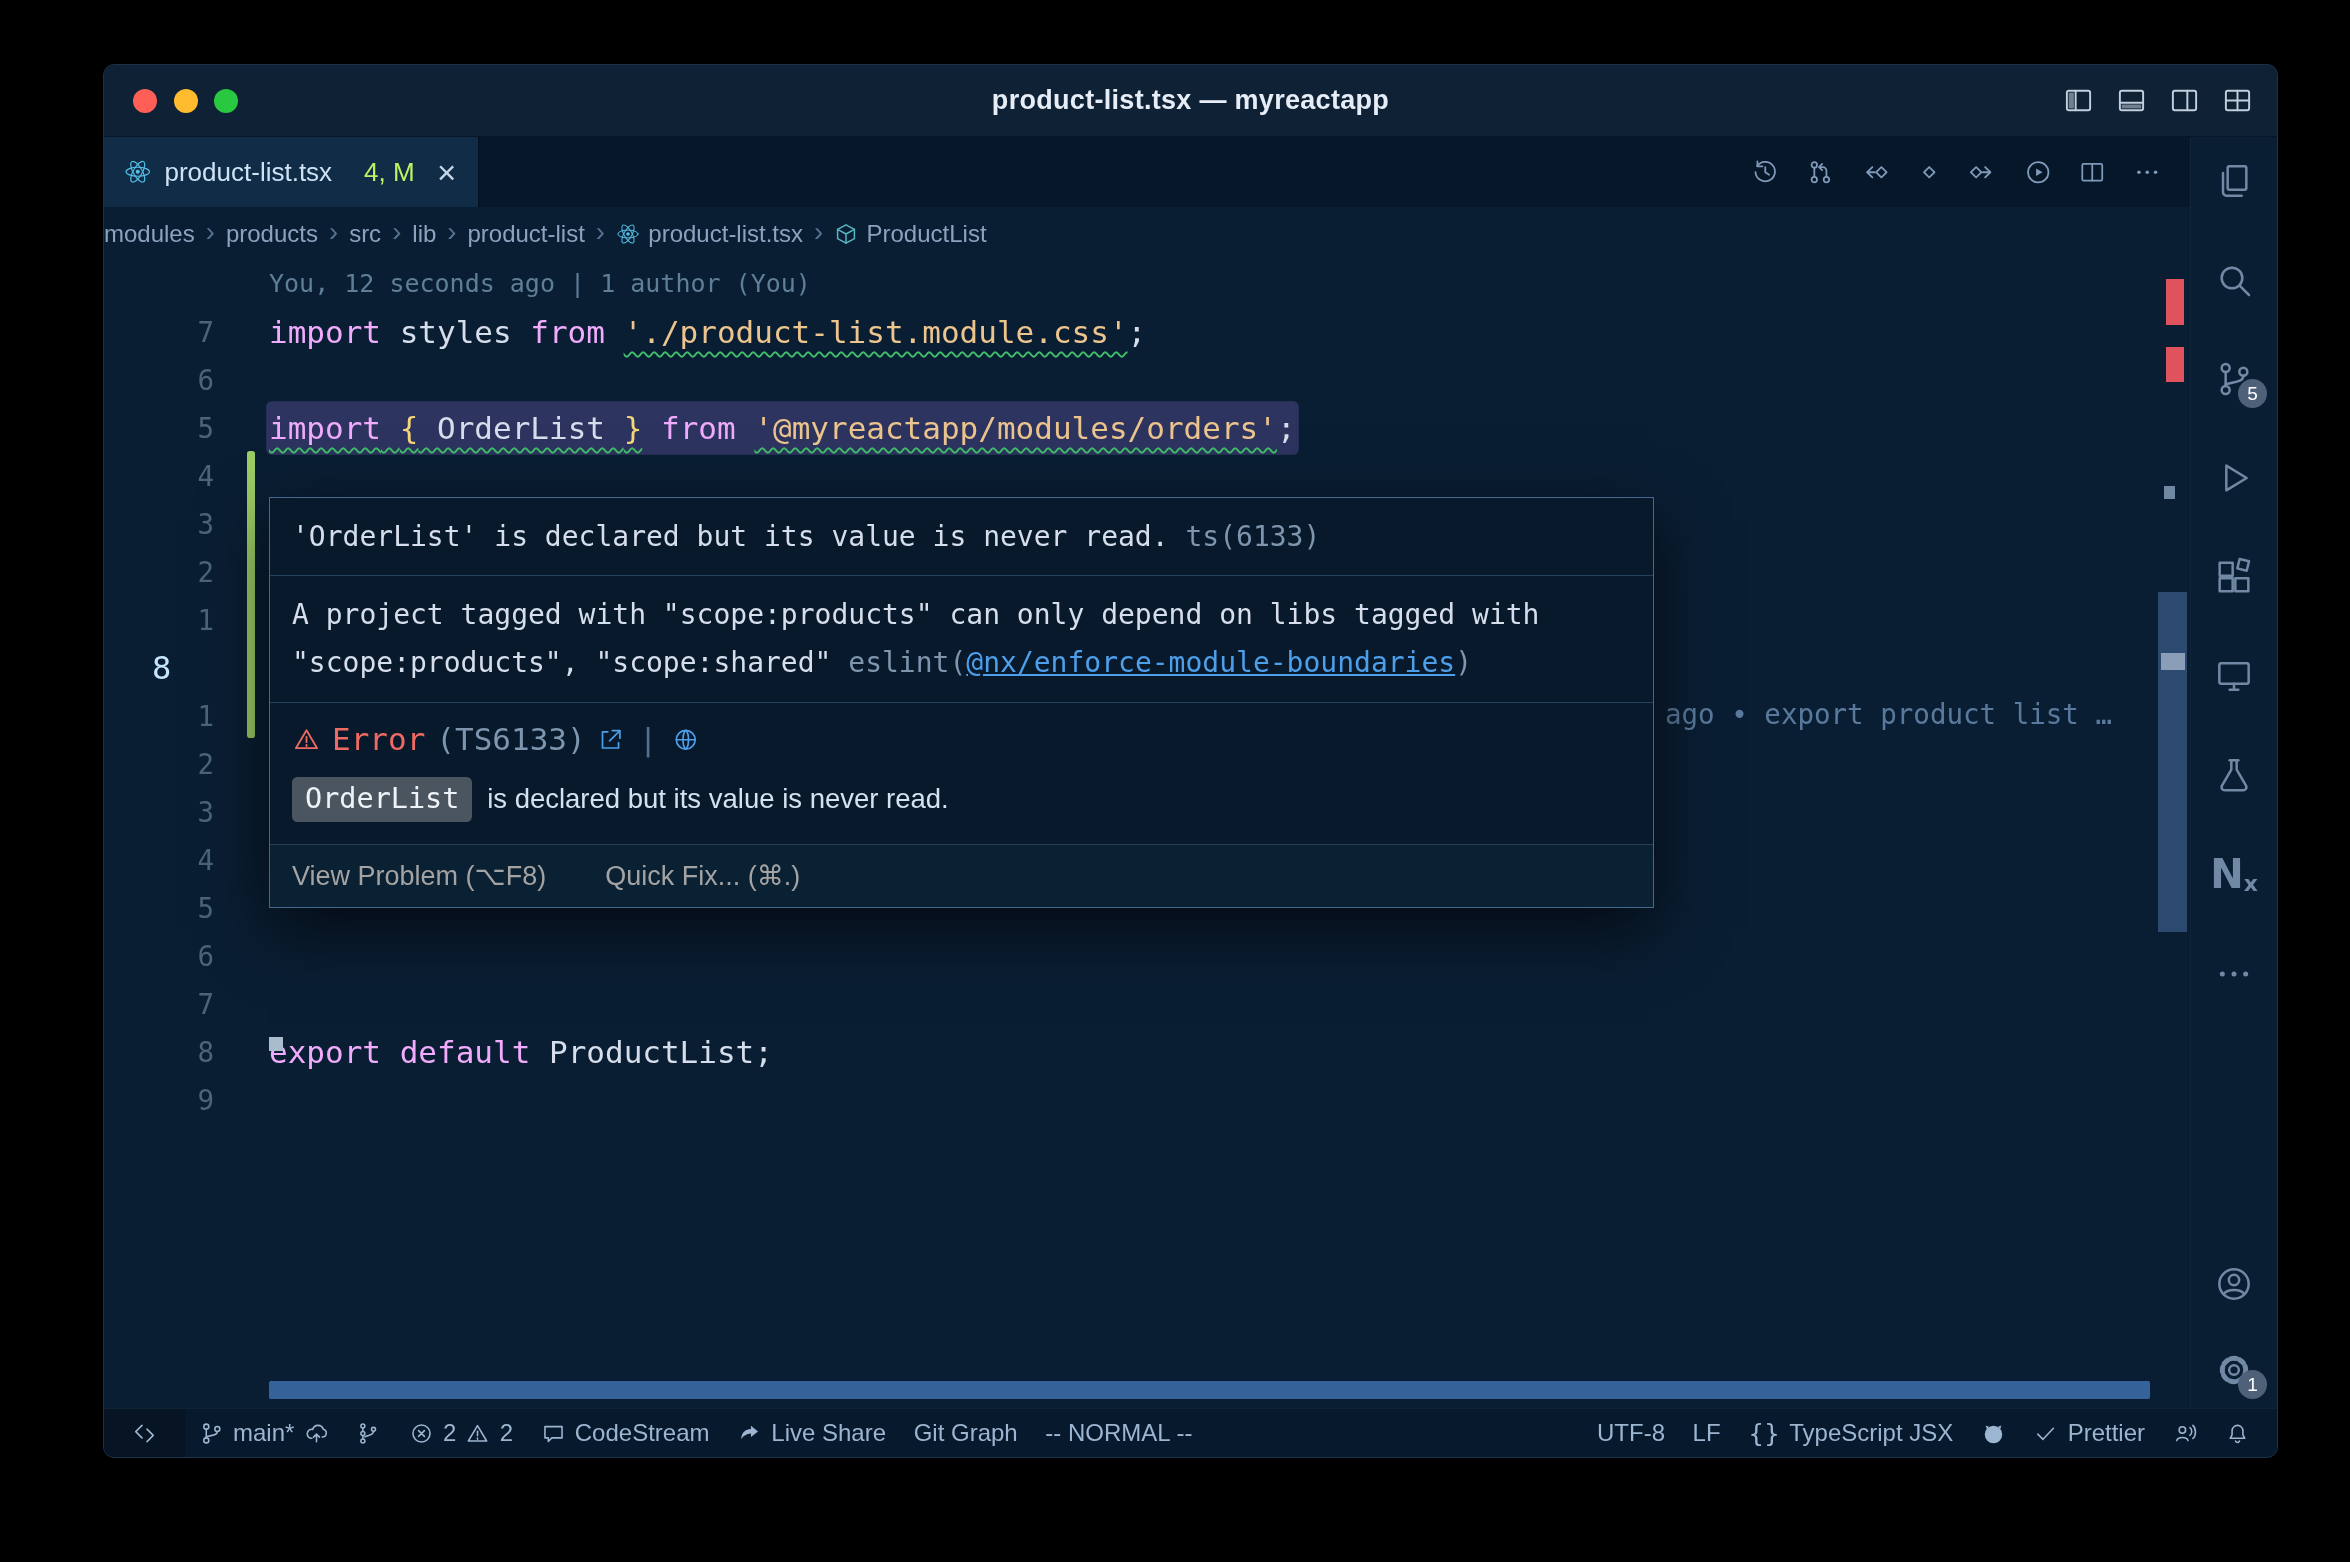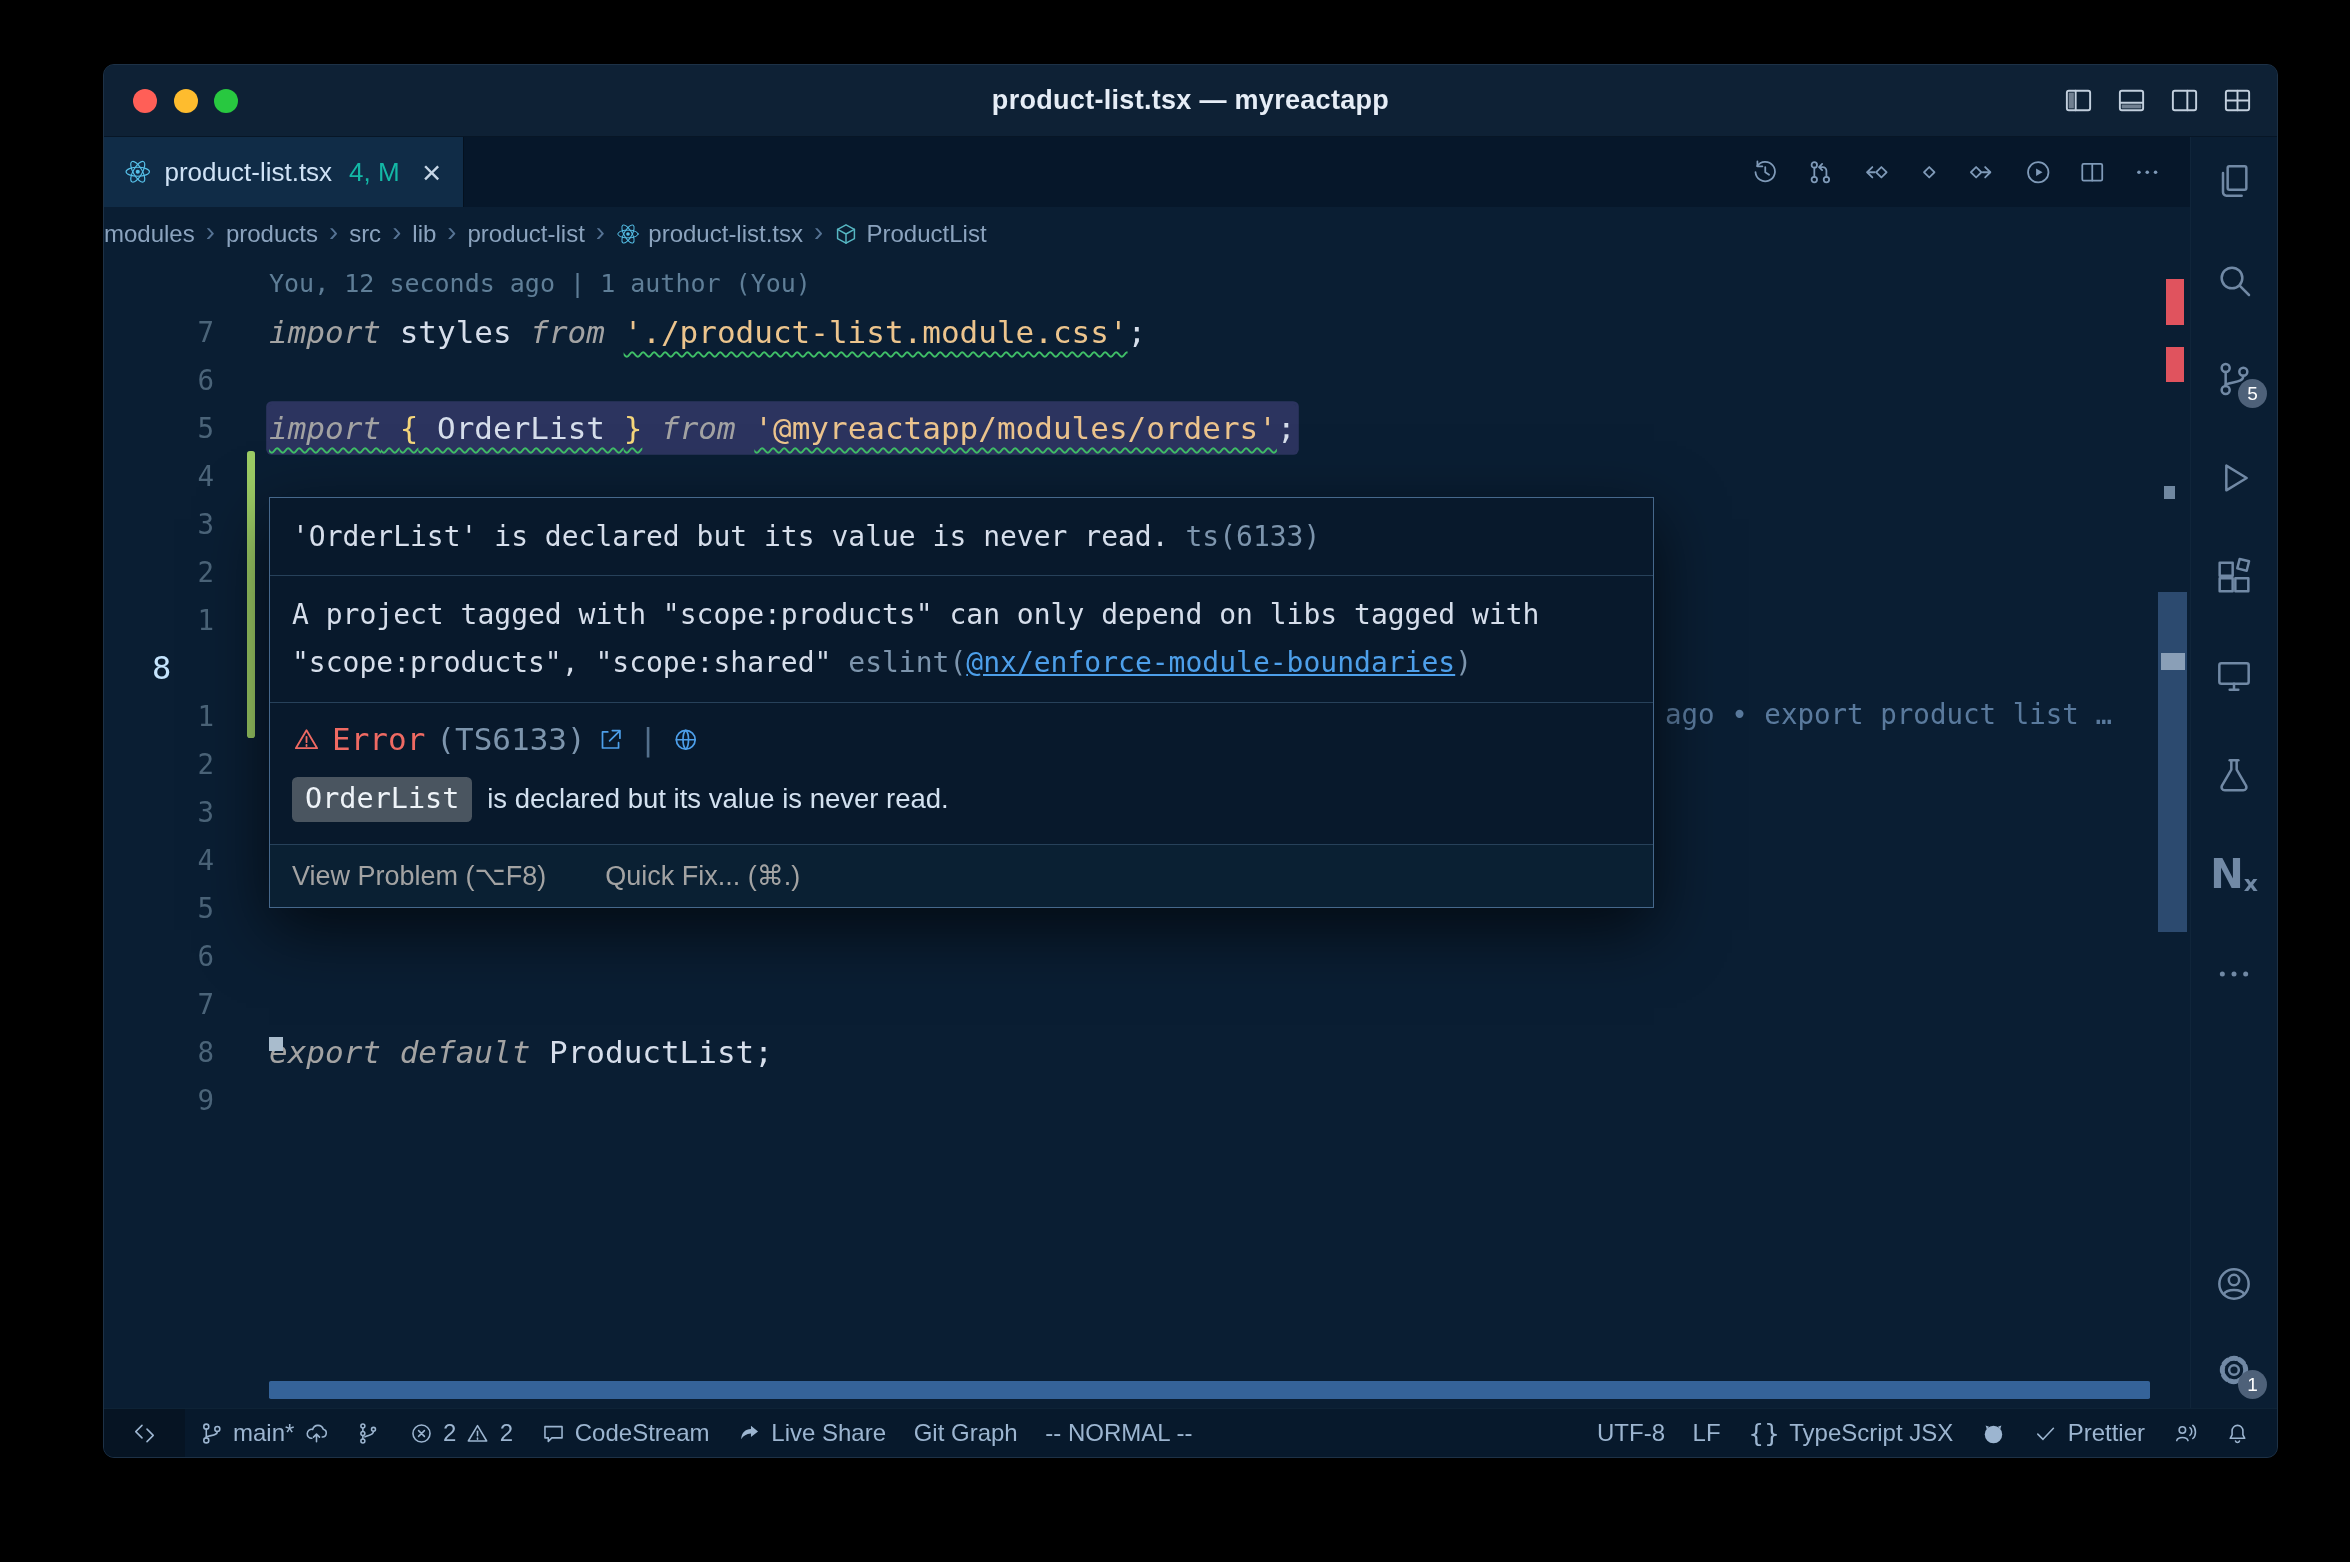--- a/index.html
+++ b/index.html
@@ -28,21 +28,21 @@
 
   
   .main-row{flex:1;display:flex;min-height:0}
   .editor-col{flex:1;min-width:0;display:flex;flex-direction:column}
 
   
   .tabbar{height:70px;flex:0 0 70px;background:#06172a;display:flex;align-items:stretch}
   .tab{display:flex;align-items:center;gap:13px;padding:0 22px 0 20px;background:#102c47;color:#cfe2f5;
     font-size:26px;border-right:0.9px solid #04111f;cursor:pointer}
   .tab-react{font-size:27.5px;color:#56c0e8}
-  .tab-badge{color:#14b8a6;margin-left:4px}
+  .tab-badge{color:#bef264;margin-left:19px}
   .tab-close{color:#c7d6e6;font-size:33px;margin-left:9.2px;line-height:1;cursor:pointer}
   .editor-actions{margin-left:auto;display:flex;align-items:center;gap:26px;padding-right:29px;color:#7f9ab8}
   .ea-btn{font-size:28.5px;display:flex;cursor:pointer}
 
   
   .breadcrumb{height:53px;flex:0 0 53px;display:flex;align-items:center;gap:11px;
     font-size:24px;color:#8ba3be;background:#0a1e33}
   .bc-item{display:flex;align-items:center;gap:8.3px;white-space:nowrap;cursor:pointer}
   .bc-sep{color:#567394;font-size:27.5px;line-height:1;margin-top:-2.8px}
   .bc-ico-react{color:#56c0e8;font-size:24px}
@@ -51,21 +51,21 @@
   
   .editor{flex:1;position:relative;font-family:"DejaVu Sans Mono",monospace;font-size:31px;color:#d6deeb;
     min-height:0;overflow:hidden}
   .annotation{height:48px;line-height:48px;padding-left:165px;font-size:25px;color:#5f7e97;cursor:pointer}
   .code-row{height:48px;line-height:48px;display:flex;white-space:pre}
   .ln{flex:0 0 110px;text-align:right;font-size:27.5px;color:#4b6479}
   .ln.cur{text-align:left;padding-left:48px;color:#c5e4fd;font-size:32px}
   .line-content{padding-left:55px}
   .txt{display:inline-block}
   .hl .txt{background:rgba(127,106,200,.30);border-radius:2.8px;box-shadow:0 0 0 2.8px rgba(127,106,200,.30)}
-  .kw{color:#a3a3a3;font-style:italic}
+  .kw{color:#f0abfc;}
   .pl{color:#d6deeb}
   .str{color:#ecc48d}
   .br{color:#f5d67b}
   .sq{text-decoration-line:underline;text-decoration-style:wavy;text-decoration-color:#3fbf67;
     text-decoration-thickness:2.3px;text-underline-offset:8.3px}
   .git-bar{position:absolute;left:143px;top:191px;width:8.3px;height:287px;background:#9ccc65;border-radius:2.8px}
   .blame{position:absolute;left:1561px;top:430px;height:48px;line-height:48px;font-size:27.5px;color:#5a7a9d;white-space:nowrap}
 
   
   .popup{position:absolute;left:165px;top:237px;width:1385px;background:#08192c;border:1.8px solid #46688c;

